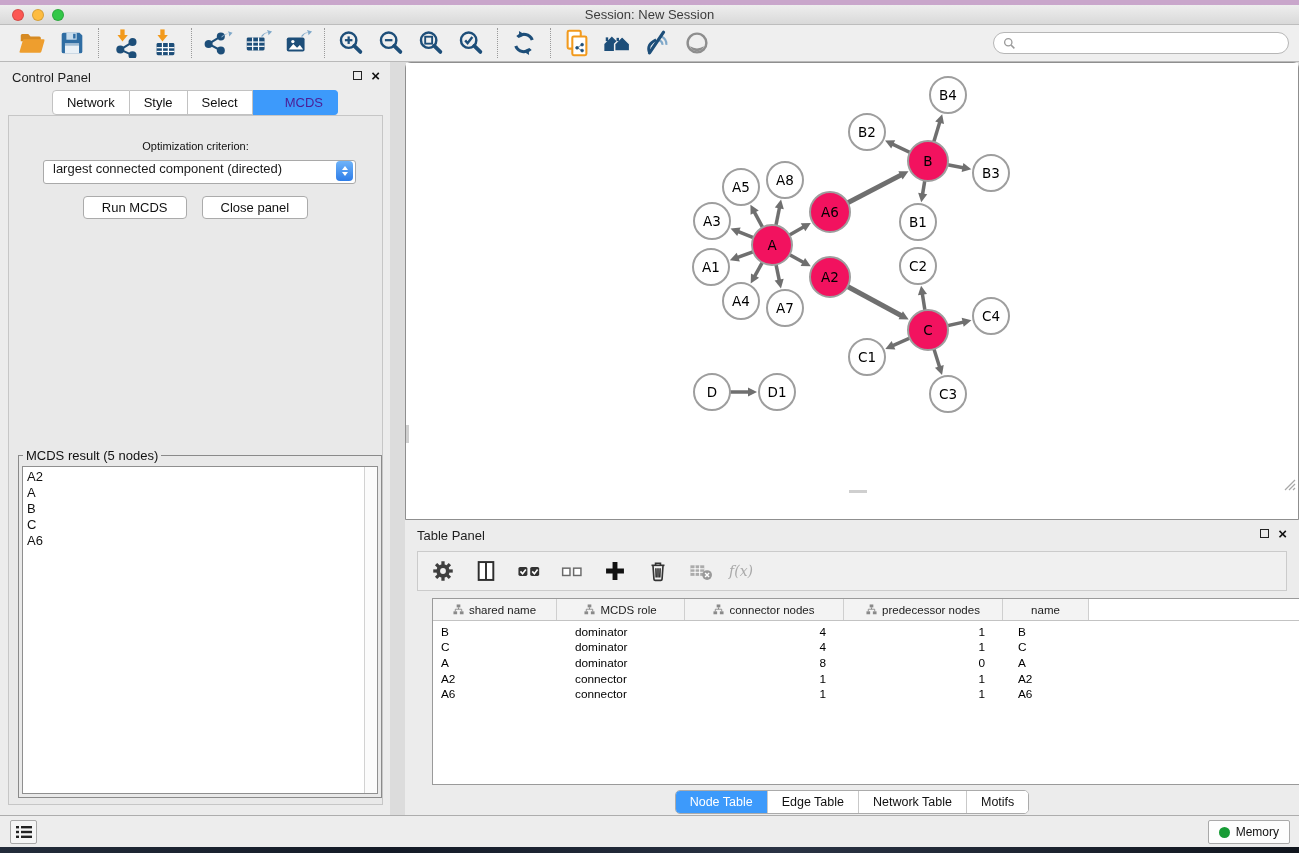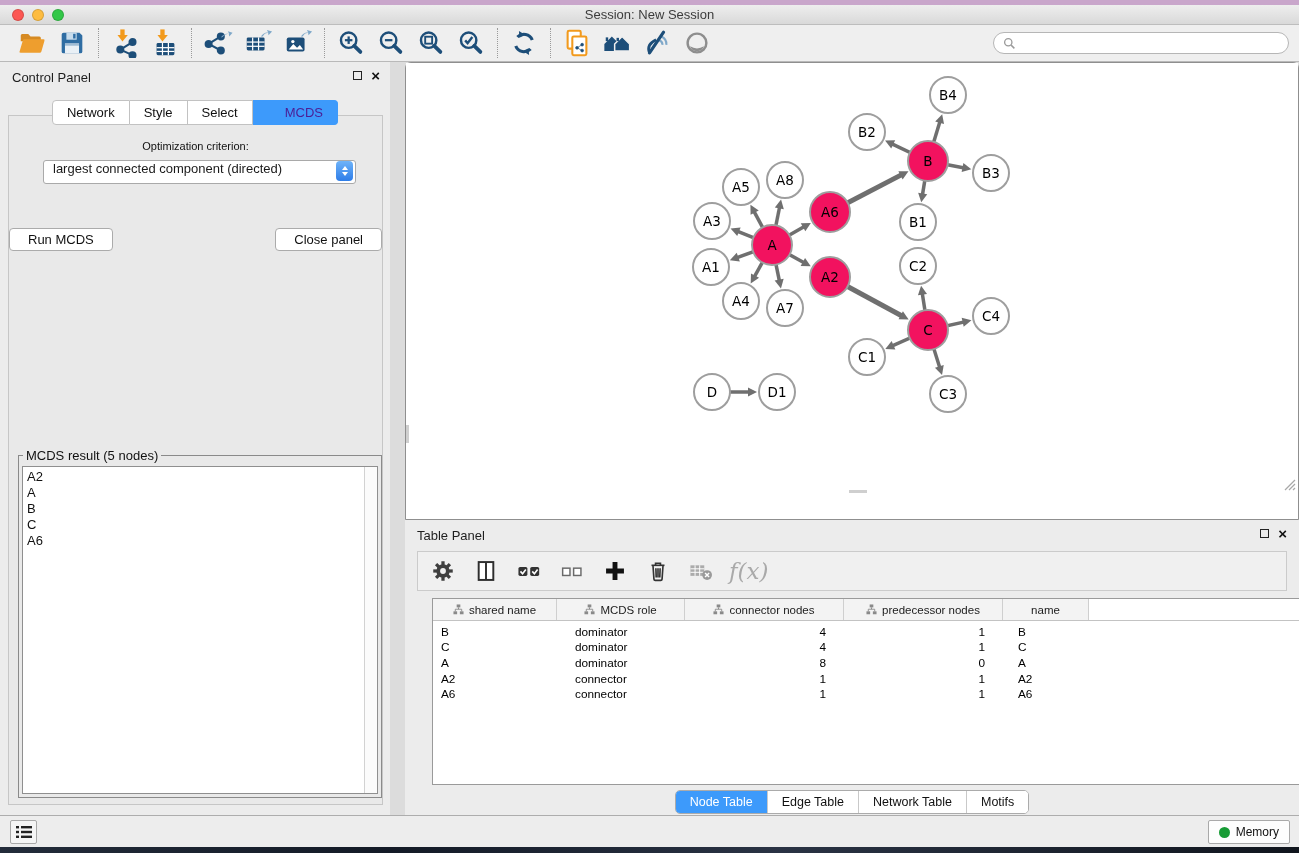--- a/index.html
+++ b/index.html
@@ -28,37 +28,37 @@
     border-radius:12px; display:flex; align-items:center; padding:0 9px; gap:5px; }
   #search-box input { border:none; outline:none; flex:1; font-size:12px; background:transparent; font-family:"Liberation Sans",sans-serif; }
 
   
   #control-panel { position:absolute; left:0; top:62px; width:390px; height:753px; background:#ececec; }
   .panel-head { position:relative; height:30px; }
   .panel-title { position:absolute; left:12px; top:8px; font-size:13px; color:#1e1e1e; }
   .panel-ctrls { position:absolute; right:10px; top:8px; display:flex; gap:9px; align-items:center; }
   .float-box { width:9px; height:9px; border:1.5px solid #222; display:inline-block; }
   .close-x { font-size:15px; font-weight:bold; color:#111; line-height:11px; }
-  #cp-tabs { position:absolute; left:0; top:38px; width:100%; display:flex; justify-content:center; z-index:3; }
+  #cp-tabs { position:absolute; left:0; top:28px; width:100%; display:flex; justify-content:center; z-index:3; }
   .cp-tab { font-size:13px; padding:4px 14px; background:#fff; border:1px solid #c2c2c2; border-left:none;
     color:#111; }
   .cp-tab:first-child { border-left:1px solid #c2c2c2; border-radius:4px 0 0 4px; }
   .cp-tab:last-child { border-radius:0 4px 4px 0; }
   .cp-tab.active { background:#3d9afb; border-color:#3d9afb; color:#4c1d95;padding-left:32px; }
   #cp-content { position:absolute; left:8px; top:53px; width:375px; height:690px;
     background:#e9e9e9; border:1px solid #c6c6c6; }
   #opt-label { position:absolute; left:0; top:24px; width:100%; text-align:center; font-size:11px; color:#111; }
   #criterion-select { position:absolute; left:34px; top:44px; width:313px; height:24px; background:#fff;
     border:1px solid #a9a9a9; border-radius:3px; display:flex; align-items:flex-start; font-size:13px; }
   #criterion-select .val { flex:1; padding-left:9px; white-space:nowrap; }
   .spinner { width:17px; height:20px; margin-right:2px; border-radius:4px;
     background:linear-gradient(#6eb3f9,#2e7de8); display:flex; flex-direction:column; align-items:center; justify-content:center; gap:2px; }
   .spin-up { width:0; height:0; border-left:3.5px solid transparent; border-right:3.5px solid transparent; border-bottom:4px solid #fff; }
   .spin-dn { width:0; height:0; border-left:3.5px solid transparent; border-right:3.5px solid transparent; border-top:4px solid #fff; }
-  #cp-buttons { position:absolute; left:0; top:80px; width:100%; display:flex; justify-content:space-between; gap:15px;margin-top:32px; }
+  #cp-buttons { position:absolute; left:0; top:80px; width:100%; display:flex; justify-content:center; gap:15px; }
   .pbtn { height:23px; padding:0 18px; background:#fff; border:1px solid #ababab; border-radius:4px;
     font-size:13px; display:flex; align-items:center; color:#111; }
   #mcds-group { position:absolute; left:9px; top:339px; width:364px; height:343px; border:1px solid #8a8a8a; }
   #mcds-legend { position:absolute; left:4px; top:-8px; background:#e9e9e9; padding:0 3px; font-size:13px; color:#111; }
   #mcds-listbox { position:absolute; left:3px; top:10px; right:3px; bottom:3px; background:#fff; border:1px solid #8f8f8f; }
   #mcds-scroll { position:absolute; right:0; top:0; bottom:0; width:13px; background:#fbfbfb; border-left:1px solid #d2d2d2; }
   #mcds-items { position:absolute; left:0; top:2px; right:14px; }
   .result-item { font-size:13px; height:16px; line-height:16px; padding-left:4px; color:#111; }
 
   
@@ -72,21 +72,21 @@
   #resize-grip { position:absolute; right:2px; bottom:2px; width:13px; height:13px; }
   .nub-left { position:absolute; left:0; top:362px; width:3px; height:18px; background:#cfcfcf; }
   .nub-bottom { position:absolute; left:443px; bottom:0; width:18px; height:3px; background:#cfcfcf; }
   svg text.nlabel { font-family:"DejaVu Sans",sans-serif; font-size:13.5px; fill:#000; }
 
   
   #table-panel { position:absolute; left:405px; top:520px; width:894px; height:295px; background:#ececec; }
   #tp-toolbar { position:absolute; left:12px; top:31px; width:870px; height:40px; background:#f0f0f0;
     border:1px solid #cbcbcb; display:flex; align-items:center; padding-left:10px; gap:13px; }
   .tpbtn { width:30px; height:30px; display:flex; align-items:center; justify-content:center; }
-  .fx-label { font-size:23px; font-style:italic; font-family:"DejaVu Serif",serif; color:#a9a9a9; }
+  .fx-label { font-size:14px; font-style:italic; font-family:"DejaVu Serif",serif; color:#a9a9a9; }
   #tp-table { position:absolute; left:27px; top:78px; width:870px; height:187px; background:#fff;
     border:1px solid #9a9a9a; overflow:hidden; }
   #table-header-row { display:flex; border-bottom:1px solid #c3c3c3; }
   .th { height:21px; background:#f3f3f3; border-right:1px solid #cfcfcf; display:flex; align-items:center;
     justify-content:center; gap:5px; font-size:11.5px; color:#1c1c1c; }
   #table-body { padding-top:3px; }
   .trow { display:flex; }
   .td { height:15.6px; font-size:11.8px; display:flex; align-items:center; color:#000; }
   .td.num { justify-content:flex-end; padding-right:18px; }
   .td.c0 { padding-left:8px; } .td.c1 { padding-left:18px; } .td.c4 { padding-left:15px; }

